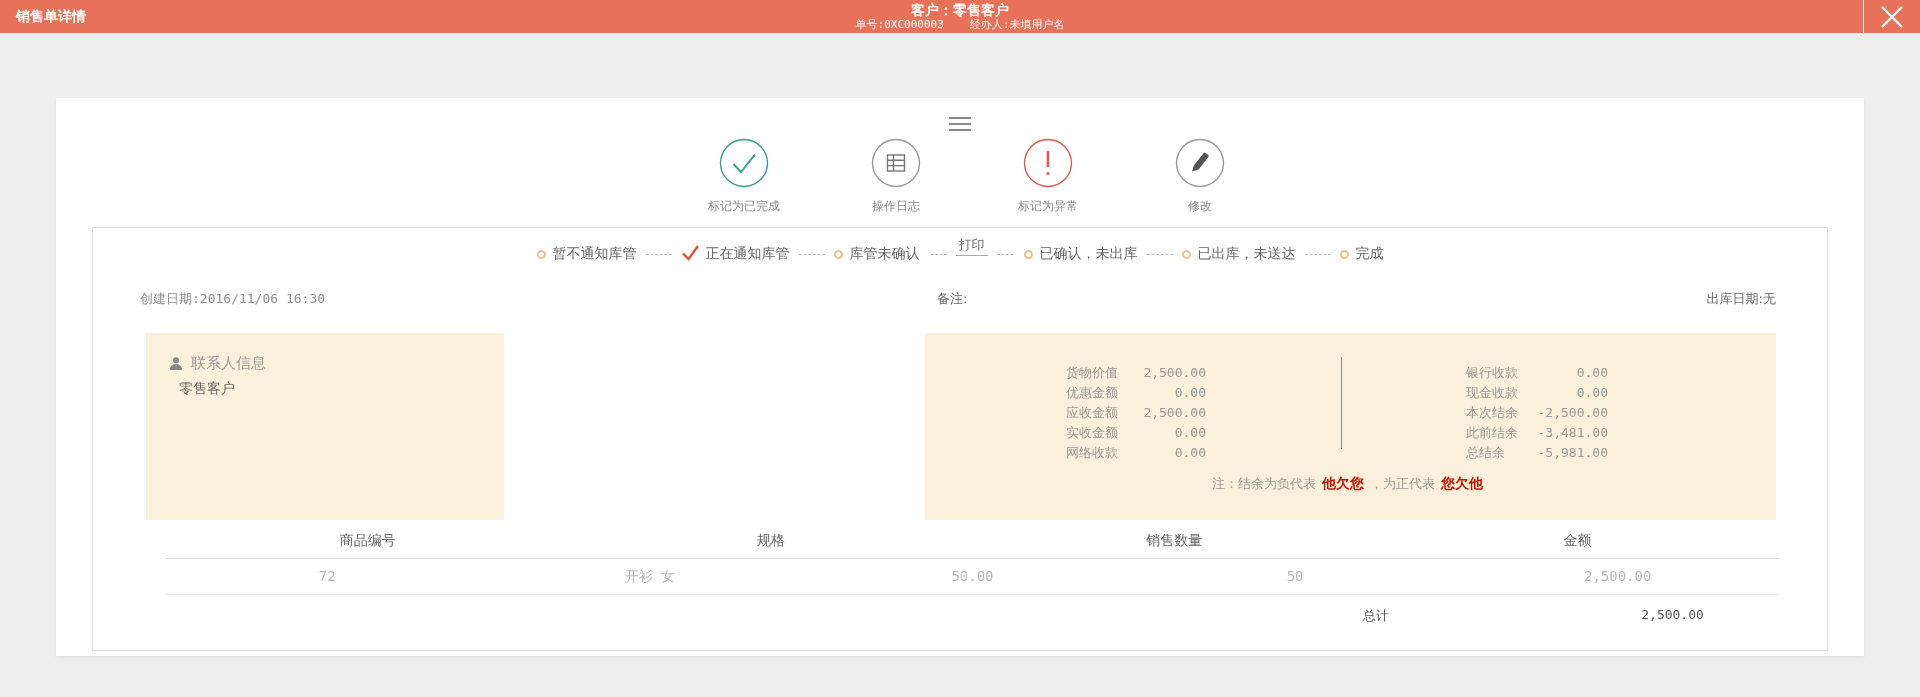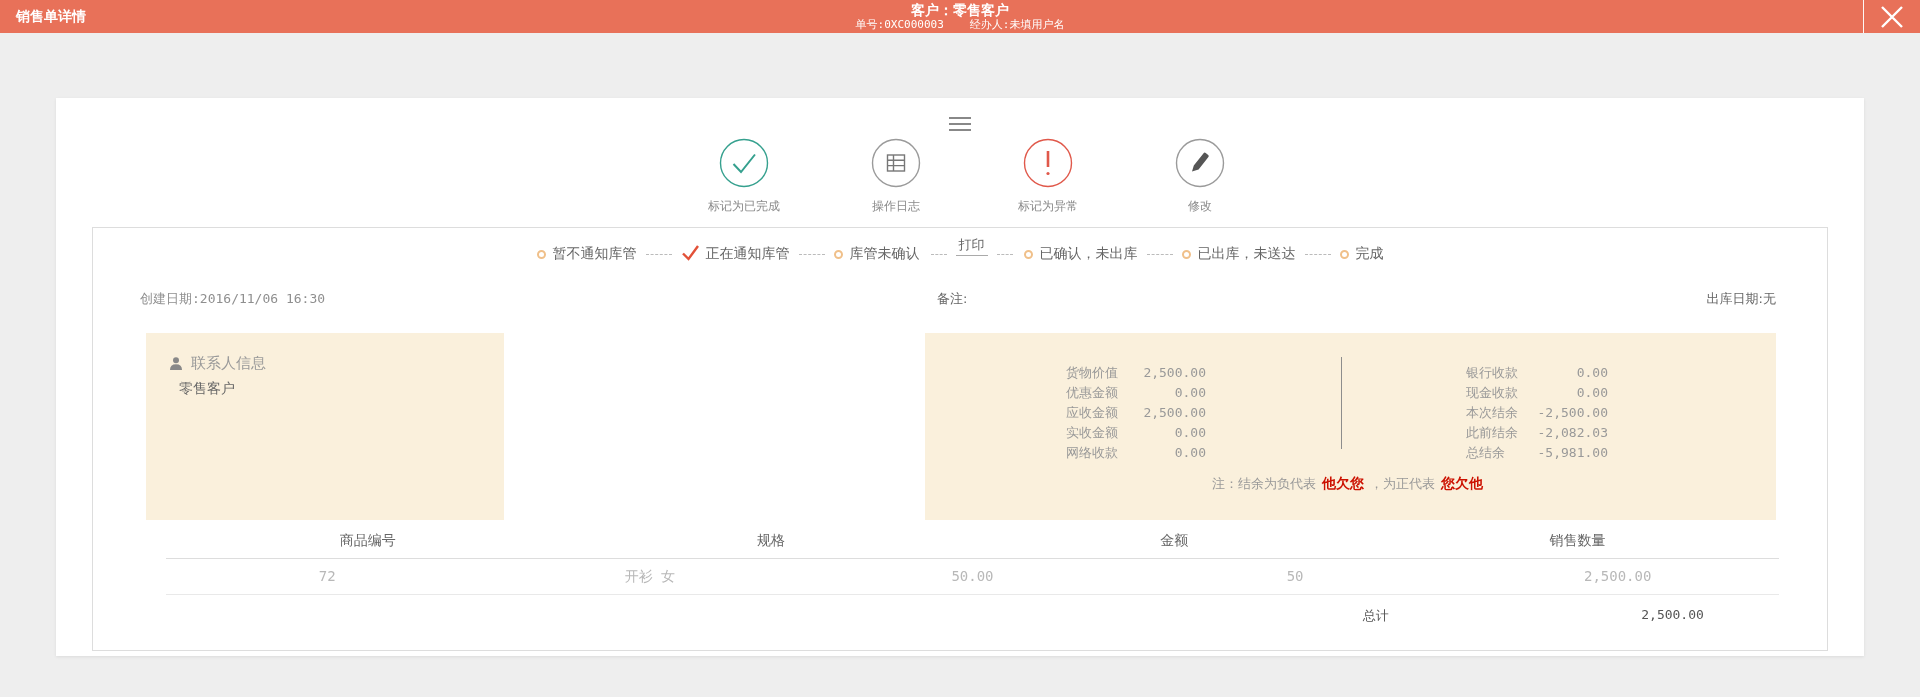--- a/index.html
+++ b/index.html
@@ -212,38 +212,38 @@
         <div class="fin-row">
             <span>现金收款</span>
             <span class="fin-value num">0.00</span>
           </div>
         <div class="fin-row">
             <span>本次结余</span>
             <span class="fin-value num">-2,500.00</span>
           </div>
         <div class="fin-row">
             <span>此前结余</span>
-            <span class="fin-value num">-2,082.03</span>
+            <span class="fin-value num">-3,481.00</span>
           </div>
         <div class="fin-row">
             <span>总结余</span>
             <span class="fin-value num">-5,981.00</span>
           </div>
       </div>
       <div class="fin-note">
         <span>注：结余为负代表</span><span class="red">他欠您</span><span>，为正代表</span><span class="red">您欠他</span>
       </div>
     </div>
 
     <div class="gtable">
       <div class="trow thead">
         <span class="tcell">商品编号</span>
         <span class="tcell">规格</span>
+        <span class="tcell">销售数量</span>
         <span class="tcell">金额</span>
-        <span class="tcell">销售数量</span>
       </div>
       <div class="trow tdata num">
         <span class="tcell">72</span>
         <span class="tcell">开衫 女</span>
         <span class="tcell">50.00</span>
         <span class="tcell">50</span>
         <span class="tcell">2,500.00</span>
       </div>
       <div class="trow ttotal">
         <span class="tcell"></span>

